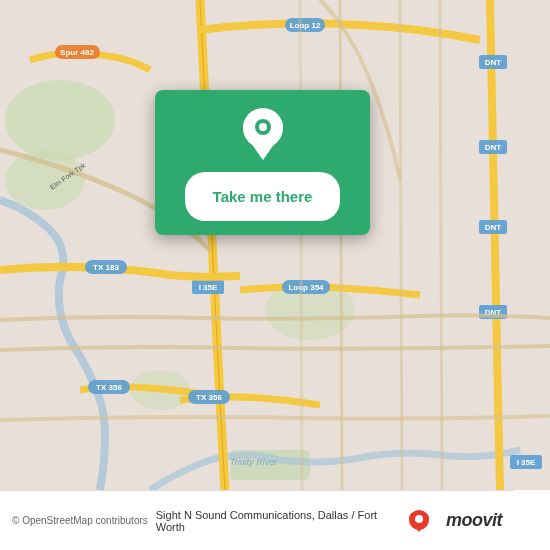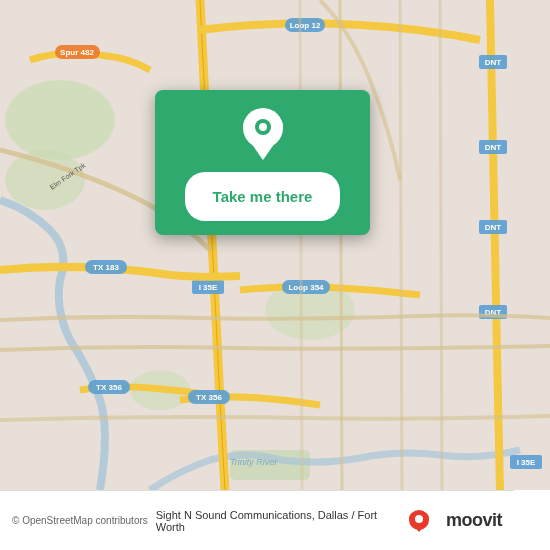--- a/index.html
+++ b/index.html
@@ -88,20 +88,21 @@
       color: #333;
       font-weight: 500;
       flex: 1;
     }
 
     #moovit-logo {
       display: flex;
       align-items: center;
       gap: 16px;
       flex-shrink: 0;
+      font-style: italic;
     }
 
     #moovit-text {
       font-size: 18px;
       font-weight: 700;
       color: #333;
       letter-spacing: -0.5px;
     }
   </style>
 </head>

